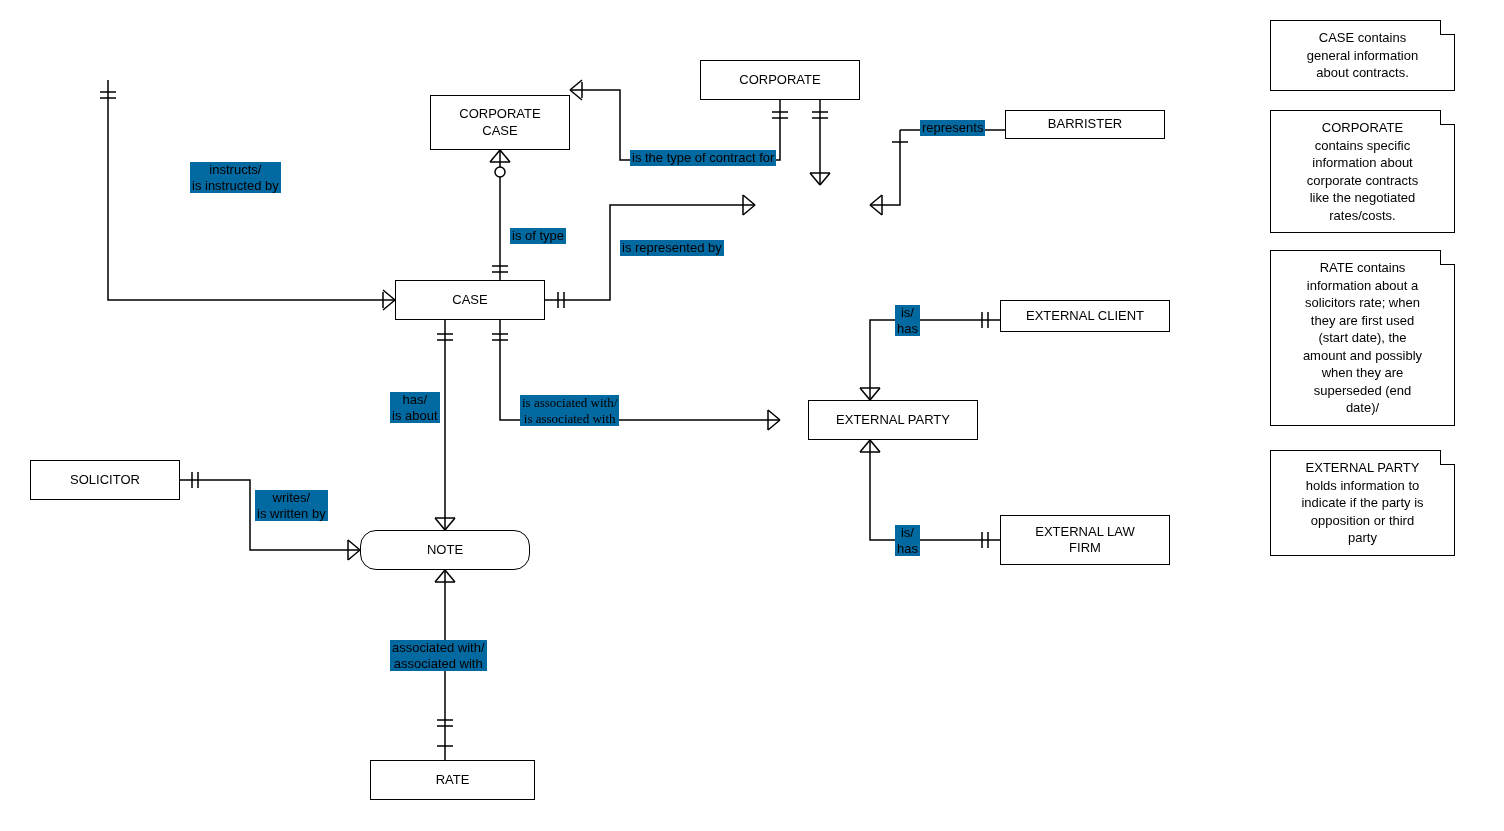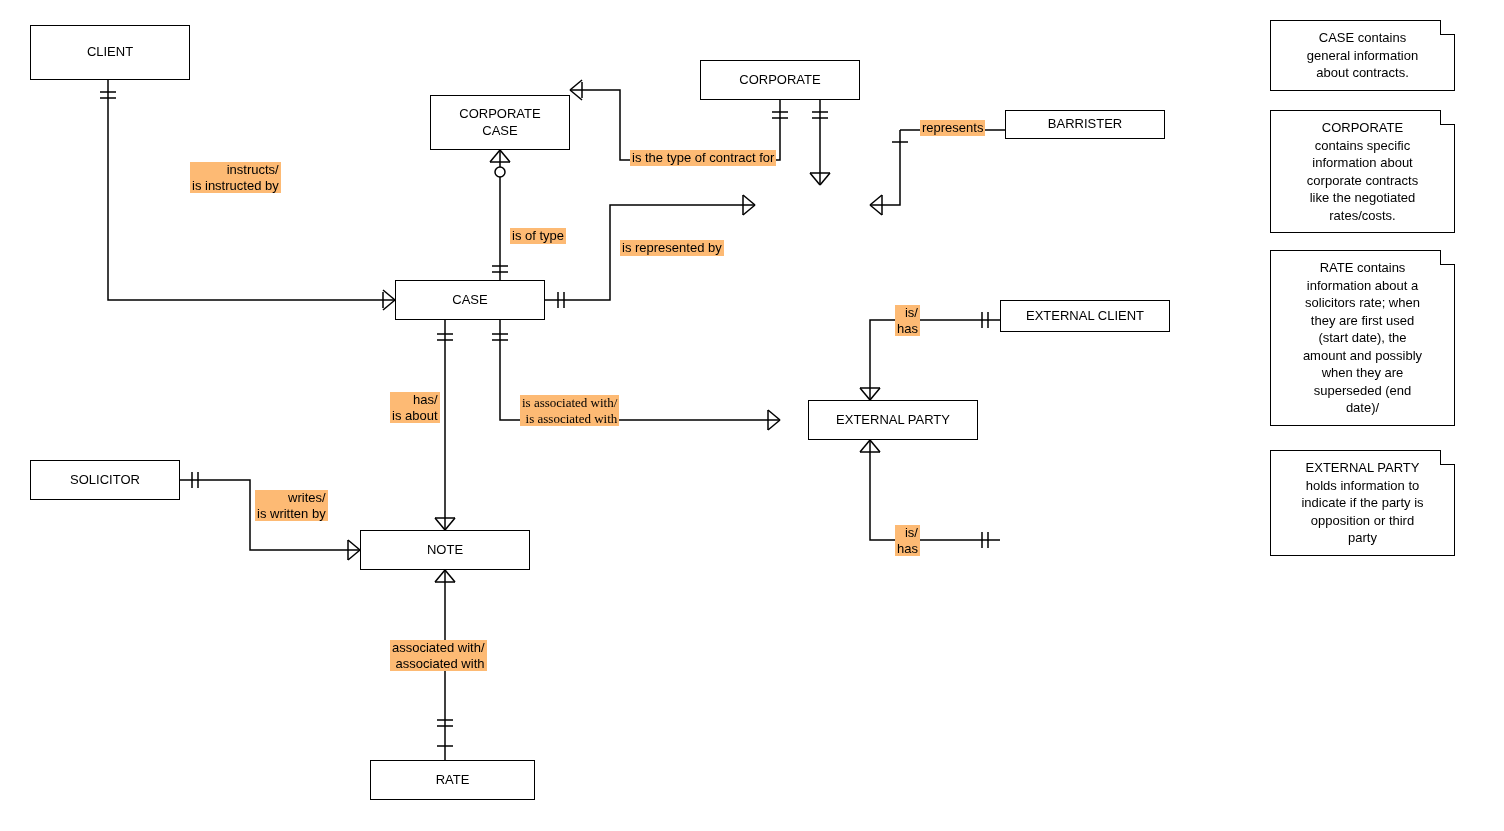--- a/index.html
+++ b/index.html
@@ -41,22 +41,22 @@
     top: -1px;
     right: -1px;
     width: 14px;
     height: 14px;
     background: #fff;
     border-left: 1.5px solid #000;
     border-bottom: 1.5px solid #000;
   }
   .label {
     position: absolute;
-    background: #fdba74;
-    text-align: right;
+    background: #0369a1;
+    text-align: center;
     line-height: 1.2;
     padding: 0 2px;
     white-space: pre;
   }
   svg.lines {
     position: absolute;
     top: 0; left: 0;
     width: 1504px;
     height: 831px;
     pointer-events: none;
@@ -180,23 +180,20 @@
     <line x1="445" y1="570" x2="435" y2="582"></line>
     <line x1="445" y1="570" x2="455" y2="582"></line>
     <line x1="435" y1="582" x2="455" y2="582"></line>
 
     <line x1="437" y1="720" x2="453" y2="720"></line>
     <line x1="437" y1="726" x2="453" y2="726"></line>
 
     <line x1="437" y1="746" x2="453" y2="746"></line>
   </svg>
 
-  <div class="entity" style="left:30px; top:25px; width:160px; height:55px;">
-      <span>CLIENT</span>
-    </div>
 
   <div class="entity" style="left:430px; top:95px; width:140px; height:55px;">
       <span style="white-space:pre-line;">CORPORATE
 CASE</span>
     </div>
 
   <div class="entity" style="left:700px; top:60px; width:160px; height:40px;">
       <span>CORPORATE</span>
     </div>
 
@@ -210,26 +207,30 @@
     </div>
 
   <div class="entity" style="left:1000px; top:300px; width:170px; height:32px;">
       <span>EXTERNAL CLIENT</span>
     </div>
 
   <div class="entity" style="left:780px; top:400px; width:170px; height:40px;margin-left:28px;">
       <span>EXTERNAL PARTY</span>
     </div>
 
+  <div class="entity" style="left:1000px; top:515px; width:170px; height:50px;">
+      <span style="white-space:pre-line;">EXTERNAL LAW
+FIRM</span>
+    </div>
 
   <div class="entity" style="left:30px; top:460px; width:150px; height:40px;">
       <span>SOLICITOR</span>
     </div>
 
-  <div class="entity" style="left:360px; top:530px; width:170px; height:40px;">
+  <div class="entity" style="left:360px; top:530px; width:170px; height:40px;border-radius:16px;">
       <span>NOTE</span>
     </div>
 
   <div class="entity" style="left:370px; top:760px; width:165px; height:40px;">
       <span>RATE</span>
     </div>
 
   <div class="label" style="left:190px; top:162px;">instructs/
 is instructed by</div>
   <div class="label" style="left:510px; top:228px;">is of type</div>

